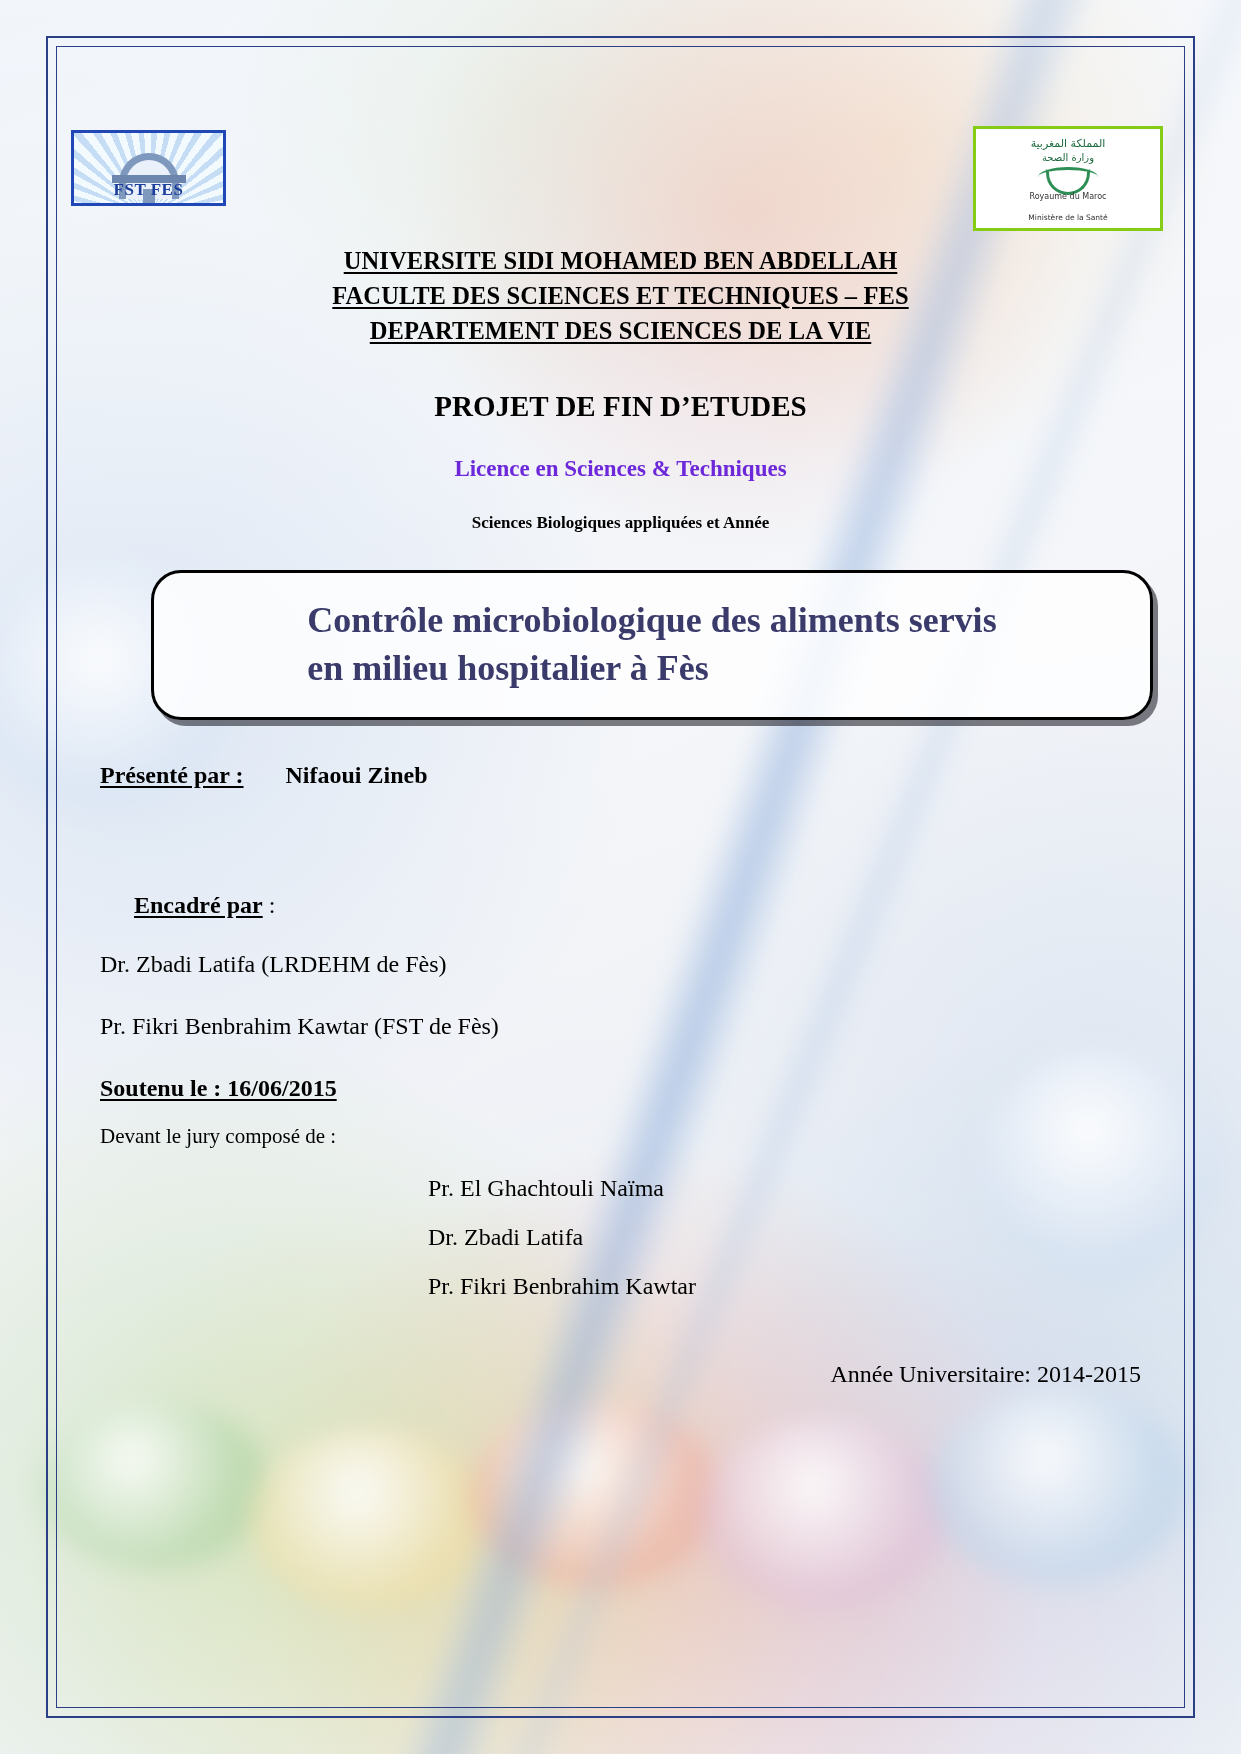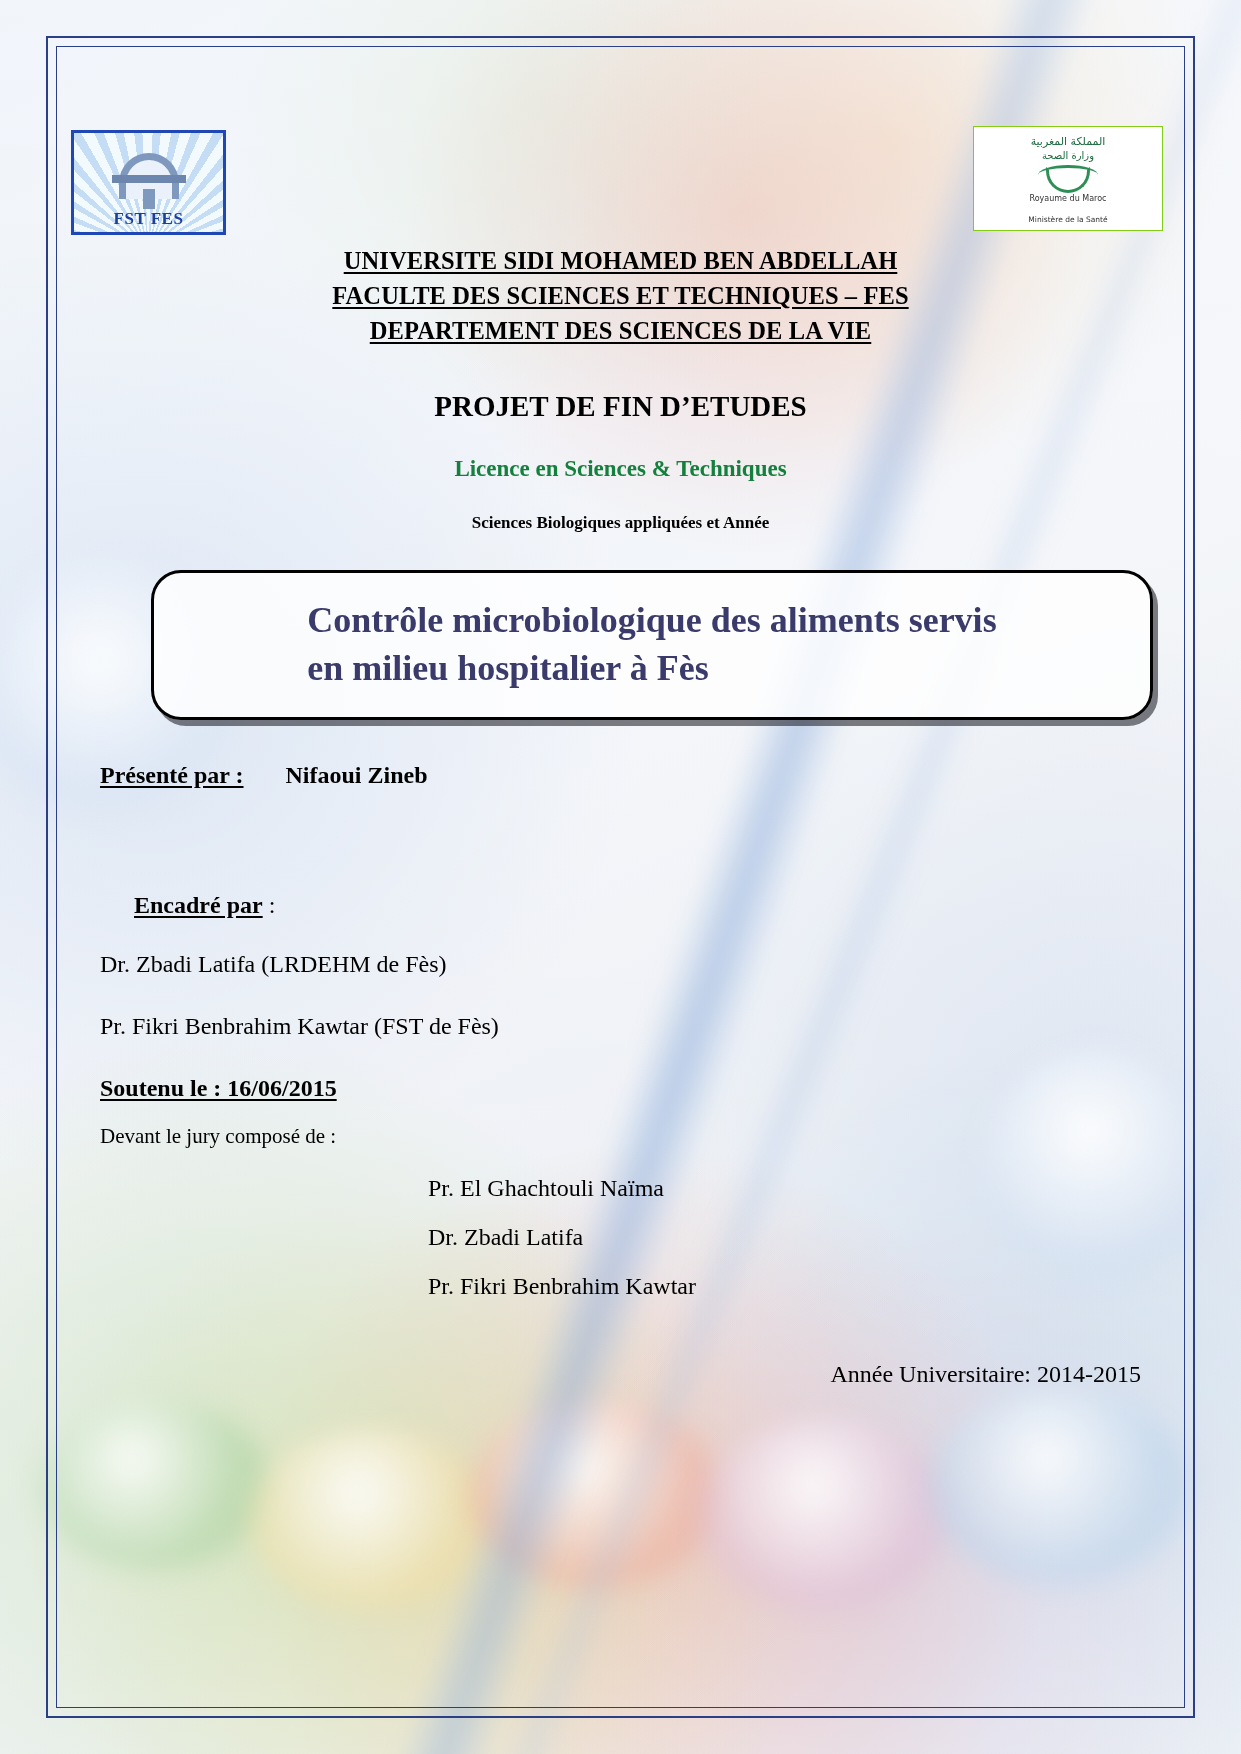--- a/index.html
+++ b/index.html
@@ -97,21 +97,21 @@
     bottom: 46px;
     padding: 0;
   }
 
   
   .logo-fst {
     position: absolute;
     left: 15px;
     top: 84px;
     width: 155px;
-    height: 105px;
+    height: 76px;
     border: 3px solid #1f47b5;
     background: #0ea5e9;
     overflow: hidden;
   }
   .logo-fst .rays {
     position: absolute;
     inset: 0;
     background:
       repeating-conic-gradient(from 200deg at 50% 118%,
         #cfe0f5 0deg 4deg, #ffffff 4deg 9deg);
@@ -160,21 +160,21 @@
     color: #1c3f9c;
   }
 
   .logo-ministry {
     position: absolute;
     right: 22px;
     top: 80px;
     width: 190px;
     height: 105px;
     background: #ffffff;
-    border: 1px solid #84cc16;
+    border: 3px solid #84cc16;
     overflow: hidden;
   }
   .logo-ministry .ar1, .logo-ministry .ar2 {
     position: absolute;
     left: 0; right: 0;
     text-align: center;
     color: #1d6b3f;
     font-family: "DejaVu Sans", sans-serif;
     direction: rtl;
   }
@@ -236,21 +236,21 @@
     font-size: 29px;
     color: #000000;
   }
   .licence {
     position: absolute;
     left: 0; right: 0;
     top: 410px;
     text-align: center;
     font-weight: bold;
     font-size: 23px;
-    color: #15803d;
+    color: #6d28d9;
   }
   .specialite {
     position: absolute;
     left: 0; right: 0;
     top: 467px;
     text-align: center;
     font-weight: bold;
     font-size: 17px;
     color: #000000;
   }

